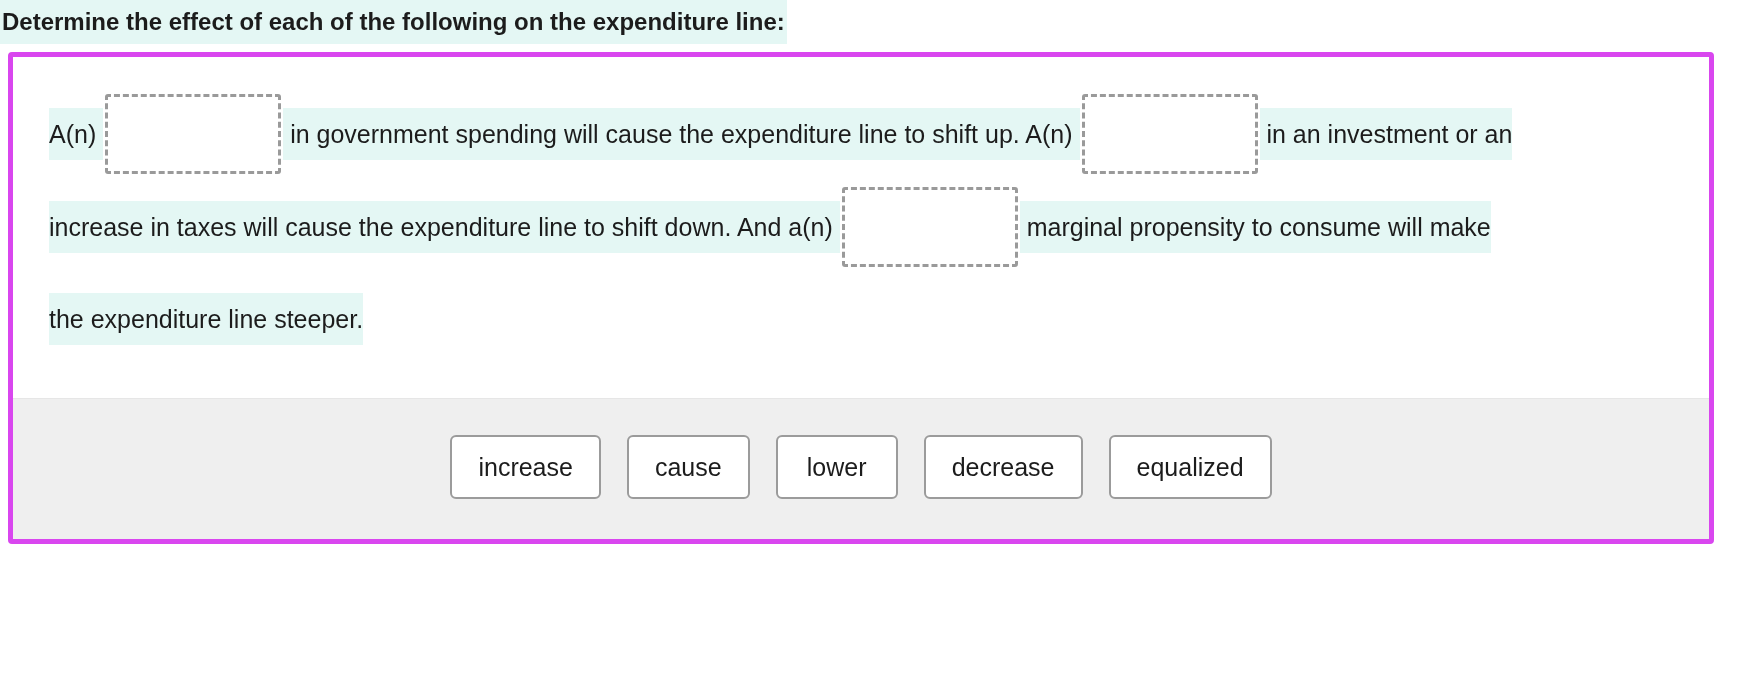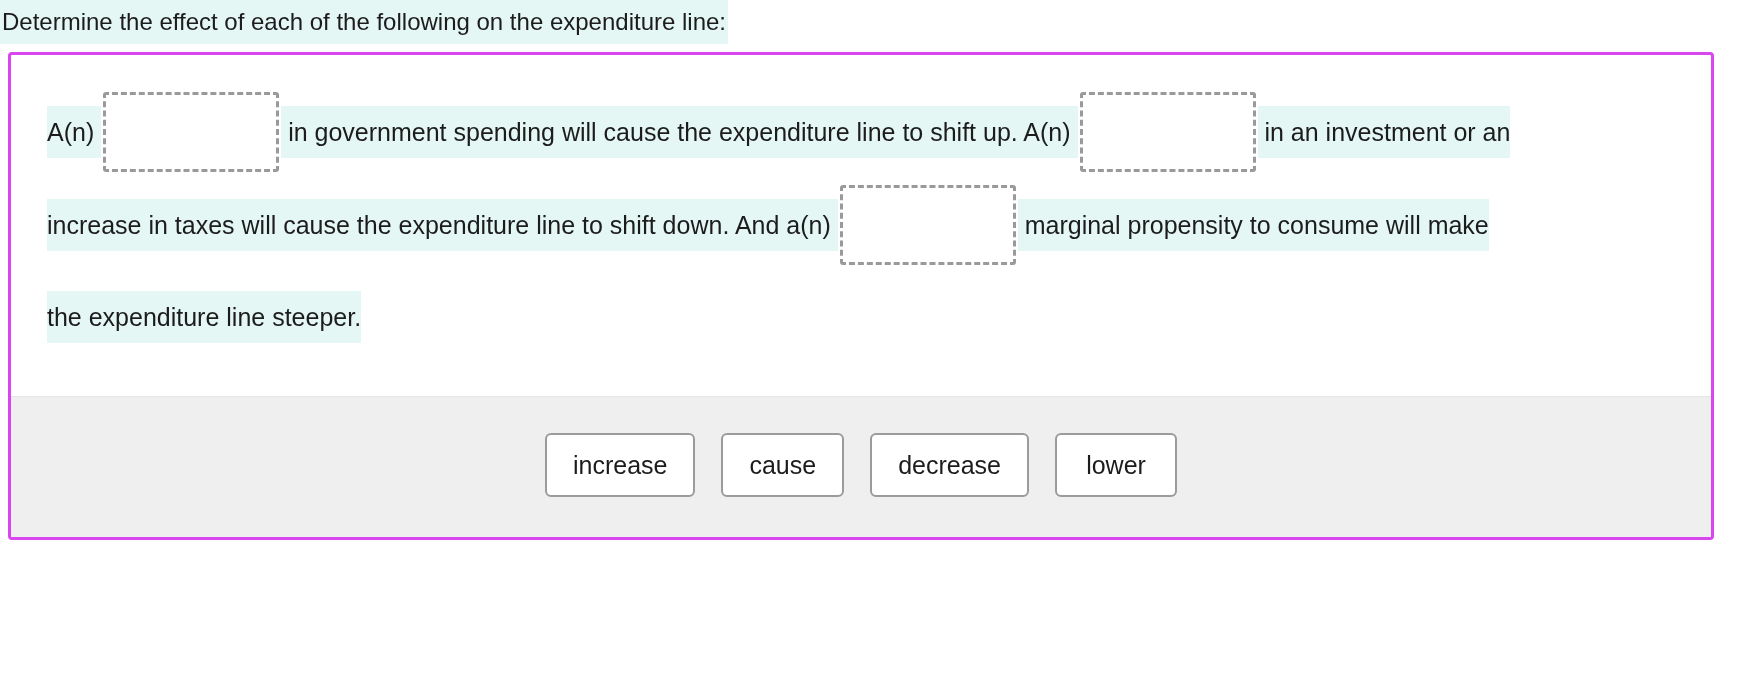--- a/index.html
+++ b/index.html
@@ -12,35 +12,36 @@
     height: 674px;
     font-family: "Liberation Sans", sans-serif;
     color: #222222;
     overflow: hidden;
   }
 
   
   .prompt-wrap {
     padding: 0;
     margin: 0;
+    font-weight: bold;
   }
   .prompt-text {
     display: inline-block;
     background: #e4f7f4;
     font-size: 24px;
     line-height: 44px;
     color: #1c1c1c;
     padding: 0 2px 0 2px;
     white-space: nowrap;
   }
 
   
   .card {
     margin: 8px 30px 0 8px;
-    border: 3px solid #d946ef;
+    border: 5px solid #d946ef;
     border-radius: 4px;
     background: #ffffff;
     width: 1706px;
     box-sizing: border-box;
     overflow: hidden;
   }
 
   .statement {
     padding: 30px 36px 34px 36px;
     font-size: 25px;
@@ -103,17 +104,18 @@
 
   <div class="statement">
 
     <span class="frag">A(n) </span><span class="dropzone"></span><span class="frag"> in government spending will cause the expenditure line to shift up. A(n) </span><span class="dropzone"></span><span class="frag"> in an investment or an</span><br><span class="frag">increase in taxes will cause the expenditure line to shift down. And a(n) </span><span class="dropzone"></span><span class="frag"> marginal propensity to consume will make</span><br><span class="frag">the expenditure line steeper.</span>
 
   </div>
 
   <div class="tray">
     <div class="tile">increase</div>
     <div class="tile">cause</div>
+    <div class="tile">lower</div>
     <div class="tile">decrease</div>
-    <div class="tile">lower</div>
+    <div class="tile">equalized</div>
   </div>
 
 </div>
 
 </body></html>

